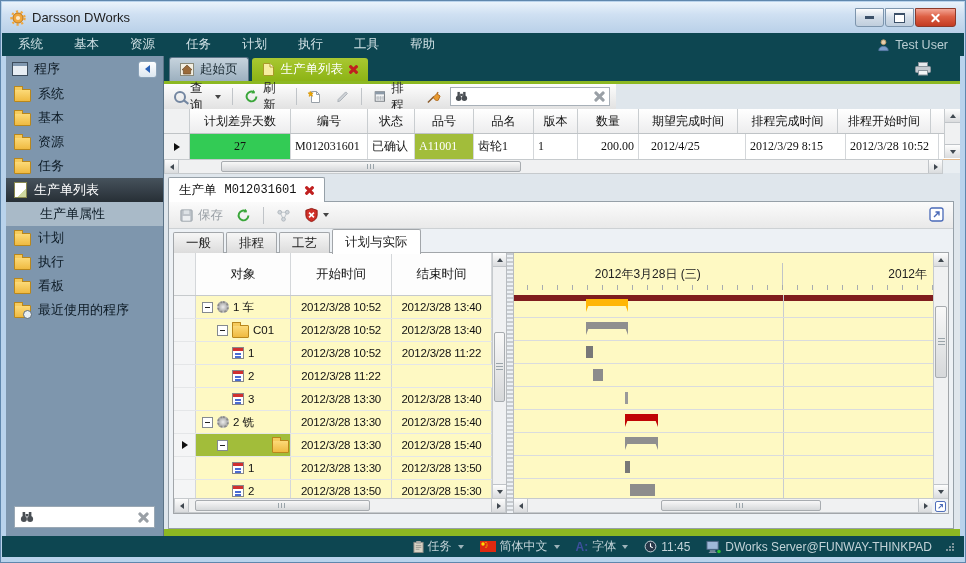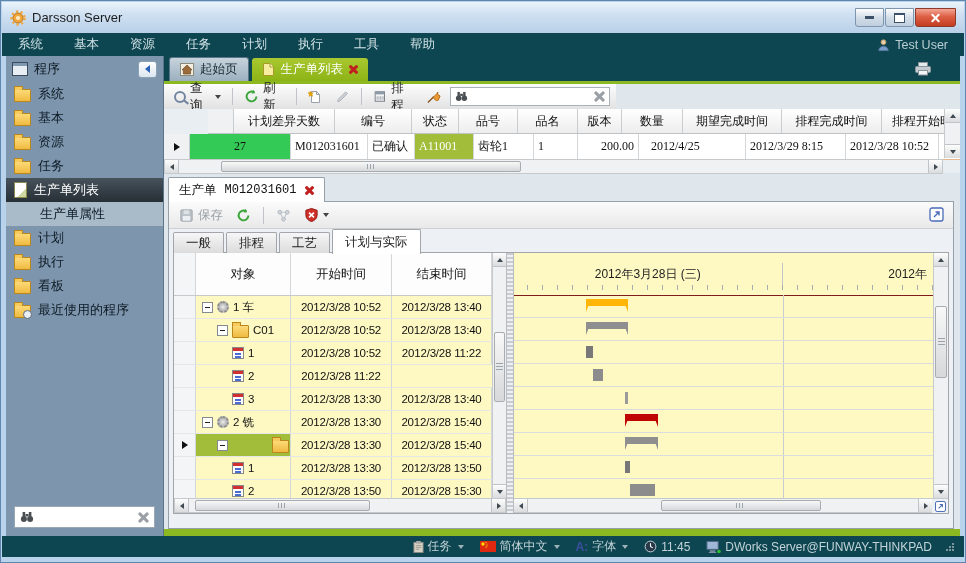--- a/index.html
+++ b/index.html
@@ -55,21 +55,21 @@
   .toolbar{position:absolute;left:0;top:28px;height:25px;width:452px;background:linear-gradient(#fdfdfd,#e2e2e2);display:flex;align-items:center;padding:0 6px;gap:4px;box-sizing:border-box;font-size:12.5px;color:#222;}
   .tb-item{display:flex;align-items:center;gap:4px;padding:2px 4px;border-radius:2px;}
   .tb-sep{width:1px;height:17px;background:#c0c4c8;margin:0 3px;}
   .caret{width:0;height:0;border-left:3.5px solid transparent;border-right:3.5px solid transparent;border-top:4px solid #444;}
   .tb-search{width:160px;height:19px;background:#fff;border:1px solid #a8b0b8;display:flex;align-items:center;padding:0 4px;gap:4px;box-sizing:border-box;}
   .ico-search{width:8px;height:8px;border:2px solid #7386a0;border-radius:50%;position:relative;flex:none;}
   .ico-search::after{content:'';position:absolute;width:6px;height:2px;background:#7386a0;right:-5px;bottom:-2px;transform:rotate(38deg);}
   
   .grid{position:absolute;left:0;top:53px;right:0;height:64px;background:#e9eef2;}
   .grid-head,.grid-row{display:flex;}
-  .grid-head{height:24px;background:linear-gradient(#ffffff,#ededee);border-bottom:1px solid #bfc3c6;margin-left:44px;}
+  .grid-head{height:24px;background:linear-gradient(#ffffff,#ededee);border-bottom:1px solid #bfc3c6;}
   .gh{border-right:1px solid #c9cdd0;display:flex;align-items:center;justify-content:center;font-size:12px;color:#111;box-sizing:border-box;flex:none;}
   .grid-row{height:25px;background:#fff;border-bottom:1px solid #e2b88c;}
   .gc{border-right:1px solid #d4d7da;display:flex;align-items:center;padding:0 4px;font-size:12px;color:#111;box-sizing:border-box;flex:none;white-space:nowrap;overflow:hidden;}
   .gc.center{justify-content:center;} .gc.right{justify-content:flex-end;}
   .gc.green{background:#33cb55;}
   .gc.olive{background:#a2bd3a;color:#fff;}
   .mkcell{width:26px;background:#f0f1f2;border-right:1px solid #c9cdd0;display:flex;align-items:center;justify-content:center;flex:none;box-sizing:border-box;}
   .mk{width:0;height:0;border-left:6px solid #101010;border-top:4.5px solid transparent;border-bottom:4.5px solid transparent;}
   .gvscroll{position:absolute;right:0;top:0;width:16px;height:49px;background:#f0f1f2;border-left:1px solid #c6cacd;display:flex;flex-direction:column;justify-content:space-between;box-sizing:border-box;}
   
@@ -117,21 +117,21 @@
   .ico-task{width:12px;height:12px;background:#fff;border:1px solid #888;position:relative;box-sizing:border-box;flex:none;}
   .ico-task::before{content:'';position:absolute;left:0;right:0;top:0;height:3px;background:#d03030;}
   .ico-task::after{content:'';position:absolute;left:2px;right:2px;top:5px;height:2px;background:#4a6cd0;box-shadow:0 3px 0 #4a6cd0;}
   .tvscroll{width:14px;flex:none;background:#f0f1f2;border-left:1px solid #c6cacd;display:flex;flex-direction:column;box-sizing:border-box;}
   .tvscroll .mid{flex:1;position:relative;}
   .splitter{width:6px;flex:none;background:repeating-linear-gradient(#c8ccd0 0 2px,#edf1f5 2px 4px);border-left:1px solid #b8bcc0;border-right:1px solid #b8bcc0;}
   
   .ganttwrap{flex:1;display:flex;flex-direction:column;position:relative;overflow:hidden;}
   .gantt-main{flex:1;display:flex;overflow:hidden;}
   .gantt-area{flex:1;position:relative;overflow:hidden;}
-  .g-head{height:42px;border-bottom:1px solid #7f1d1d;position:relative;}
+  .g-head{height:42px;border-bottom:6px solid #7f1d1d;position:relative;}
   .g-days{position:absolute;left:0;right:0;top:10px;height:22px;display:flex;}
   .g-day{font-size:12px;color:#222;display:flex;align-items:center;justify-content:center;border-right:1px solid #c0c4c8;box-sizing:border-box;}
   .g-day.part{flex:1;justify-content:flex-end;padding-right:6px;border-right:none;}
   .g-ticks{position:absolute;left:0;right:0;top:32px;height:10px;background:repeating-linear-gradient(90deg,#a8acb0 0 1px,transparent 1px 15px);background-position:13px 0;background-size:auto 5px;background-repeat:repeat-x;}
   .g-rows{position:absolute;left:0;right:0;top:42px;bottom:0;}
   .g-row{height:22px;border-bottom:1px solid #dadcde;position:relative;}
   .dayline{position:absolute;top:0;bottom:0;width:1px;background:#c8ccd0;}
   .bar-task{position:absolute;top:5px;height:12px;background:var(--c);}
   .bar-sum{position:absolute;top:4px;height:7px;background:var(--c);}
   .bar-sum::before,.bar-sum::after{content:'';position:absolute;top:0;width:0;height:0;border-top:13px solid var(--c);}
@@ -165,21 +165,21 @@
 <div class="frame">
 
   <div class="titlebar">
     <span>
       <svg width="16" height="16" viewBox="0 0 16 16">
           <circle cx="8" cy="8" r="6.6" fill="none" stroke="#f2a73c" stroke-width="2.2" stroke-dasharray="2.2 2.6"></circle>
           <circle cx="8" cy="8" r="5" fill="#f2a73c" stroke="#c07818"></circle>
           <circle cx="8" cy="8" r="2.1" fill="#fde8c8"></circle>
         </svg>
     </span>
-    <span class="title-text">Darsson Server</span>
+    <span class="title-text">Darsson DWorks</span>
     <div class="winbtns">
       <div class="wbtn">
           <div class="glyph-min"></div>
         </div>
       <div class="wbtn">
           <div class="glyph-max"></div>
         </div>
       <div class="wbtn close">
           <div class="glyph-x"></div>
         </div>

